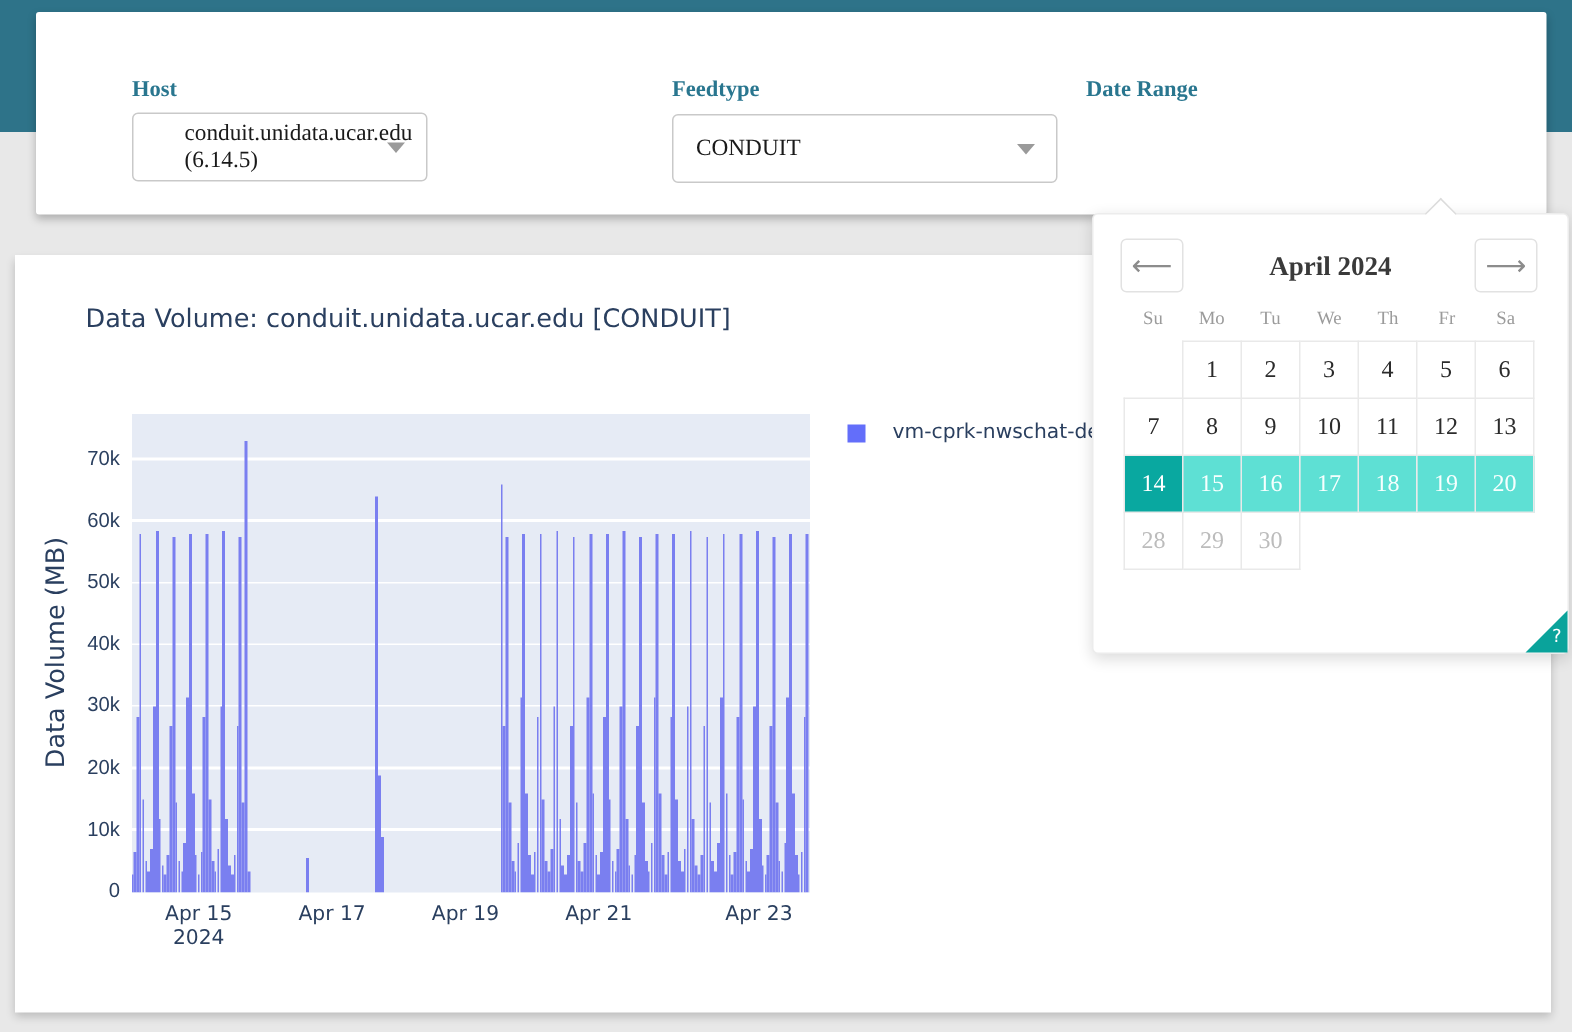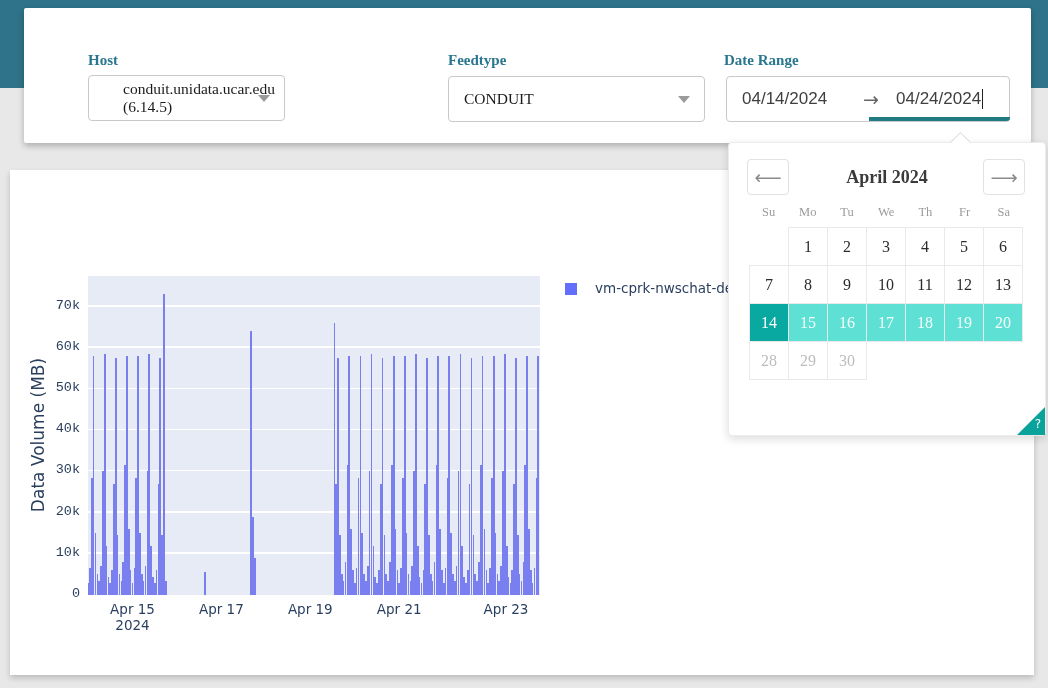--- a/index.html
+++ b/index.html
@@ -29,21 +29,21 @@
     border-radius:0 0 3px 0; }
 
   
   .main-card { position:absolute; left:10px; top:170px; width:1024px; height:505px;
     background:#fff; box-shadow:0 3px 6px rgba(0,0,0,0.2); }
   .chart-title { position:absolute; left:47px; top:33px; font-family:"DejaVu Sans", sans-serif;
     font-size:17px; color:#2a3f5f; }
   .plot { position:absolute; left:78px; top:106px; width:452px; height:319px; background:#e6ebf5; overflow:hidden; }
   .gridline { position:absolute; left:0; width:100%; height:1.4px; background:#ffffff; }
   .bar { position:absolute; bottom:0; width:1.7px; background:#7a7ff0; }
-  .ytick { position:absolute; left:0; width:70px; text-align:right; font-family:Liberation Mono, monospace;
+  .ytick { position:absolute; left:0; width:70px; text-align:right; font-family:Liberation Sans, sans-serif;
     font-size:13.5px; color:#2a3f5f; }
   .xtick { position:absolute; top:431px; width:70px; margin-left:-35px; text-align:center;
     font-family:"DejaVu Sans", sans-serif; font-size:13.5px; color:#2a3f5f; }
   .yaxis-title { position:absolute; left:-132px; top:255px; width:319px; text-align:center;
     transform:rotate(-90deg); font-family:"DejaVu Sans", sans-serif; font-size:17px; color:#2a3f5f; }
   .legend { position:absolute; left:555px; top:110px; display:flex; align-items:center; cursor:pointer; }
   .legend-swatch { width:12px; height:12px; margin-top:1px; }
   .legend-text { margin-left:18px; font-family:"DejaVu Sans", sans-serif; font-size:13.5px; color:#2a3f5f;
     white-space:nowrap; width:150px; overflow:hidden; }
 
@@ -89,30 +89,24 @@
       <span class="select-caret"></span>
     </div>
 
     <div class="f-label" style="left:424px; top:44px;">Feedtype</div>
     <div class="select-box" style="left:424px; top:68px; width:257px; padding-left:15px;">
       <span>CONDUIT</span>
       <span class="select-caret"></span>
     </div>
 
     <div class="f-label" style="left:700px; top:44px;">Date Range</div>
-    <div class="date-box">
-      <span class="dstart">04/14/2024</span>
-      <span class="darrow">→</span>
-      <span class="dend">04/24/2024</span>
-        <span class="caret-line"></span>
-      <span class="date-underline"></span>
-    </div>
   </div>
 
   <div class="main-card">
+    <div class="chart-title">Data Volume: conduit.unidata.ucar.edu [CONDUIT]</div>
     <div class="yaxis-title">Data Volume (MB)</div>
     <div class="plot" id="plot">
         <div class="gridline" style="bottom:41.2px"></div>
         <div class="gridline" style="bottom:82.4px"></div>
         <div class="gridline" style="bottom:123.6px"></div>
         <div class="gridline" style="bottom:164.9px"></div>
         <div class="gridline" style="bottom:206.1px"></div>
         <div class="gridline" style="bottom:247.3px"></div>
         <div class="gridline" style="bottom:288.5px"></div>
         <div class="bar" style="left:-0.8px;height:12.4px"></div>

